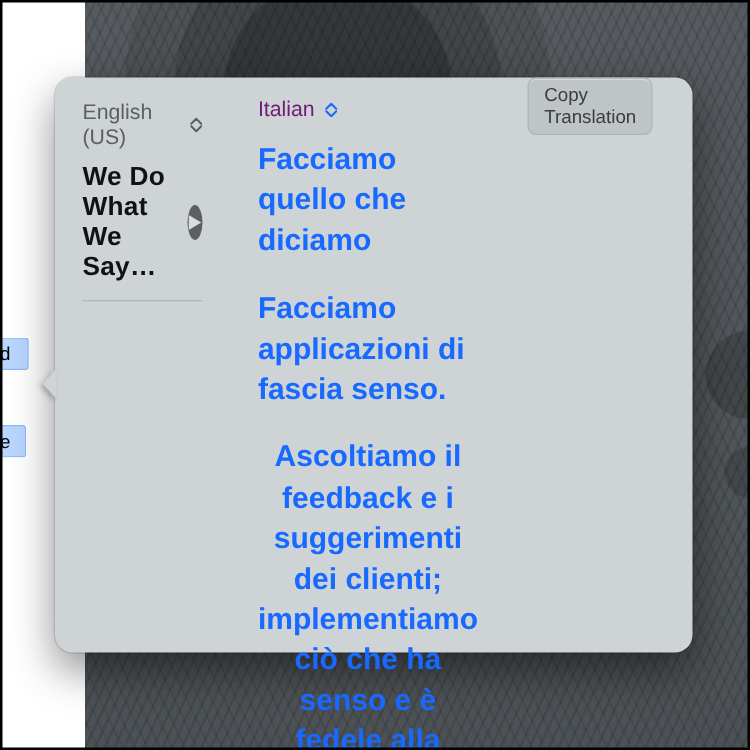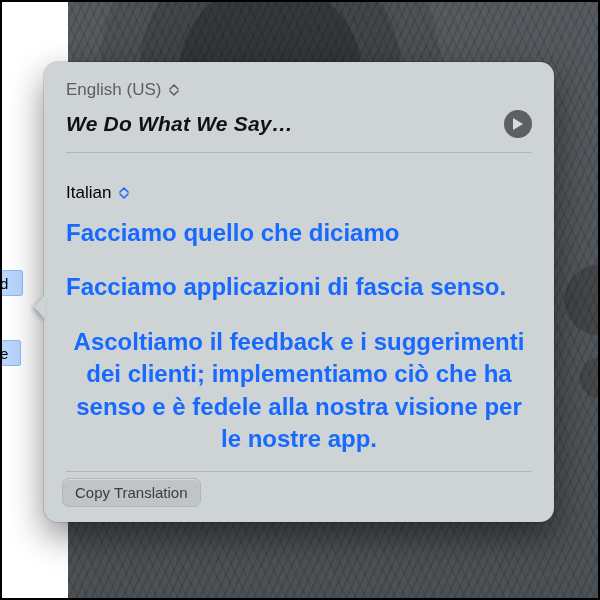--- a/index.html
+++ b/index.html
@@ -20,31 +20,31 @@
   
   .selfrag{position:absolute;left:0;height:24px;background:#b9d6ff;border:1px solid #8fb8ef;
     border-left:none;color:#000;font-size:15px;display:flex;align-items:center;
     padding-right:4px;border-radius:0 3px 3px 0;}
   .selfrag.s1{top:270px;width:18px;}
   .selfrag.s2{top:340px;width:16px;}
 
   
   .popover{position:absolute;top:62px;left:44px;width:510px;height:460px;
     background:#ced3d6;border-radius:14px;box-shadow:0 14px 34px rgba(0,0,0,.45),0 0 0 1px rgba(0,0,0,.12);
-    display:flex;flex-direction:column;}
+    display:flex;flex-direction:row;}
   
   .popover::before{content:"";position:absolute;left:-10px;top:233px;width:0;height:0;
     border-top:12px solid transparent;border-bottom:12px solid transparent;
     border-right:11px solid #ced3d6;filter:drop-shadow(-2px 2px 2px rgba(0,0,0,.25));}
 
   .pophead{padding:18px 22px 14px 22px;}
   .langrow{display:flex;align-items:center;gap:8px;color:#5c5f62;font-size:17px;margin-bottom:10px;cursor:pointer;}
-  .langrow.blue{color:#000000;font-size:17px;margin-bottom:14px;}
+  .langrow.blue{color:#701a75;font-size:17px;margin-bottom:14px;}
   .titlerow{display:flex;align-items:center;justify-content:space-between;}
-  .titlerow h2{margin:0;font-size:21px;font-weight:700;color:#111;letter-spacing:.2px;font-style:italic;}
+  .titlerow h2{margin:0;font-size:21px;font-weight:700;color:#111;letter-spacing:.2px;}
   .playbtn{width:28px;height:28px;border-radius:50%;background:#5d6063;display:flex;align-items:center;justify-content:center;cursor:pointer;}
   .playbtn svg{display:block;}
   .divider{height:1px;background:#b1b6b9;margin:14px 0 0 0;}
 
   .popbody{padding:16px 22px 6px 22px;flex:1;}
   .trans p{margin:0 0 22px 0;color:#1769ff;font-weight:700;font-size:24px;line-height:1.35;}
   .trans p:last-child{margin-bottom:16px;text-align:center;}
 
   .popfoot{padding:0 32px 18px 18px;}
   .copybtn{display:inline-flex;align-items:center;background:#bfc4c7;border:1px solid #b0b5b8;

